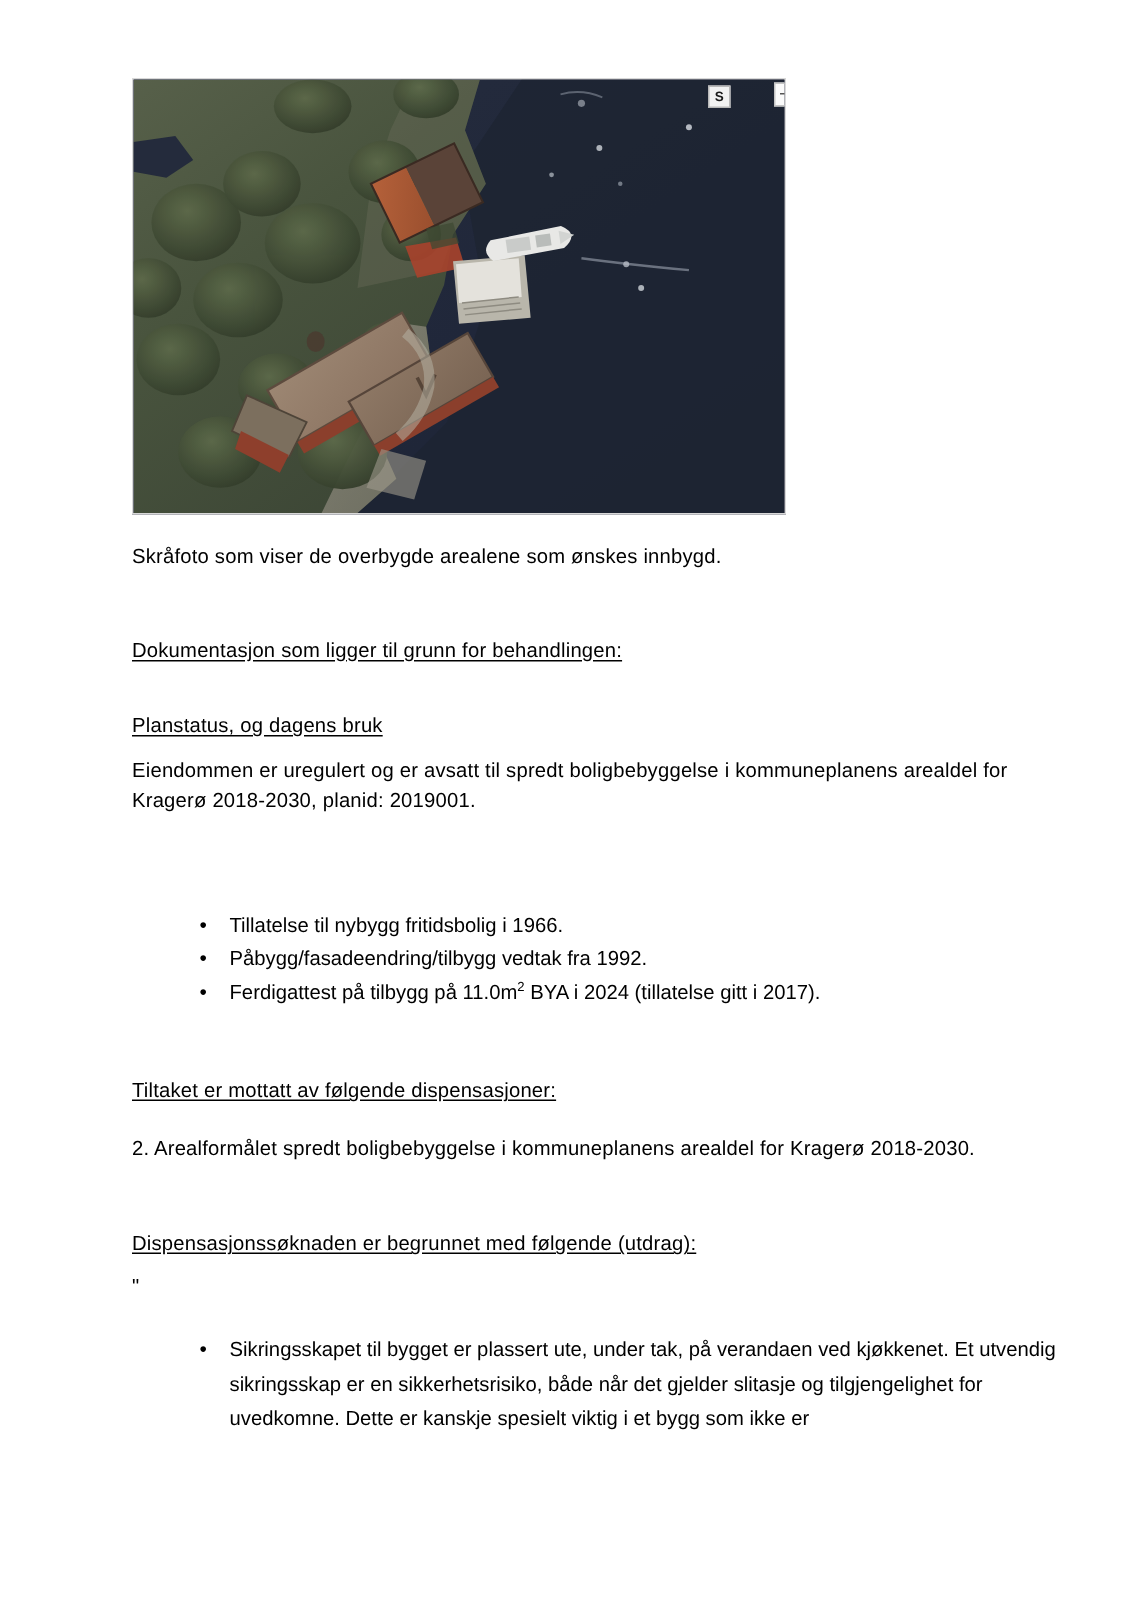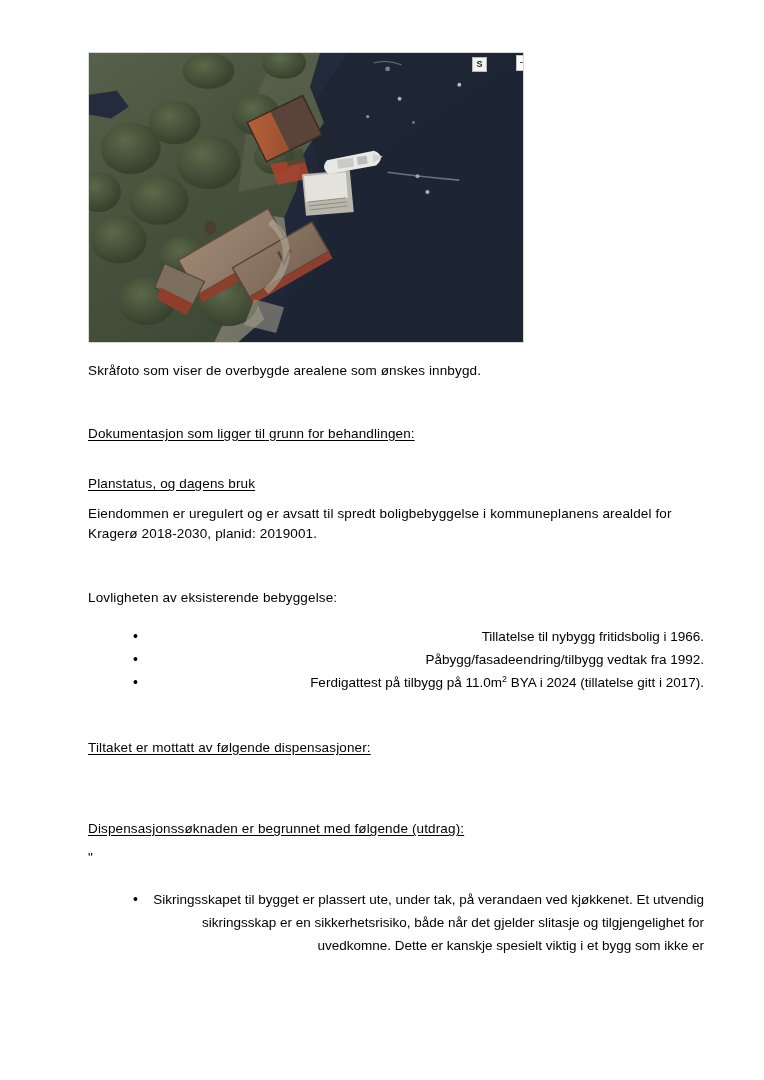--- a/index.html
+++ b/index.html
@@ -122,21 +122,20 @@
     margin: 0;
     padding: 0 0 0 45px;
     list-style: none;
   }
   ul.bullets li {
     font-size: 13.5px;
     line-height: 1.62;
     position: relative;
     padding-left: 20px;
     margin: 0 0 1px 0;
-    text-align: right;
   }
   ul.bullets li::before {
     content: "\2022";
     position: absolute;
     left: 0;
     top: -1px;
     font-size: 14px;
     color: #000;
   }
   ul.bullets li.multi {
@@ -291,21 +290,20 @@
 
     <p class="heading-underline">Planstatus, og dagens bruk</p>
 
     <div class="spacer-xs"></div>
 
     <p class="para">Eiendommen er uregulert og er avsatt til spredt boligbebyggelse i kommuneplanens arealdel for Kragerø 2018-2030, planid: 2019001.</p>
 
     <div class="spacer-lg"></div>
     <div class="spacer-sm"></div>
 
-    <p class="para">Lovligheten av eksisterende bebyggelse:</p>
 
     <div class="spacer-xs"></div>
 
 
     <div class="spacer-xs"></div>
 
     <ul class="bullets">
       <li>
         <span>Tillatelse til nybygg fritidsbolig i 1966.</span>
       </li>
@@ -320,20 +318,21 @@
     <div class="spacer-lg"></div>
     <div class="spacer-sm"></div>
 
     <p class="heading-underline">Tiltaket er mottatt av følgende dispensasjoner:</p>
 
     <div class="spacer-xs"></div>
 
 
     <div class="spacer-xs"></div>
 
+    <p class="numbered">2. Arealformålet spredt boligbebyggelse i kommuneplanens arealdel for Kragerø 2018-2030.</p>
 
     <div class="spacer-lg"></div>
     <div class="spacer-sm"></div>
 
     <p class="heading-underline">Dispensasjonssøknaden er begrunnet med følgende (utdrag):</p>
 
     <div class="spacer-xs"></div>
 
     <p class="quotemark">"</p>
 

